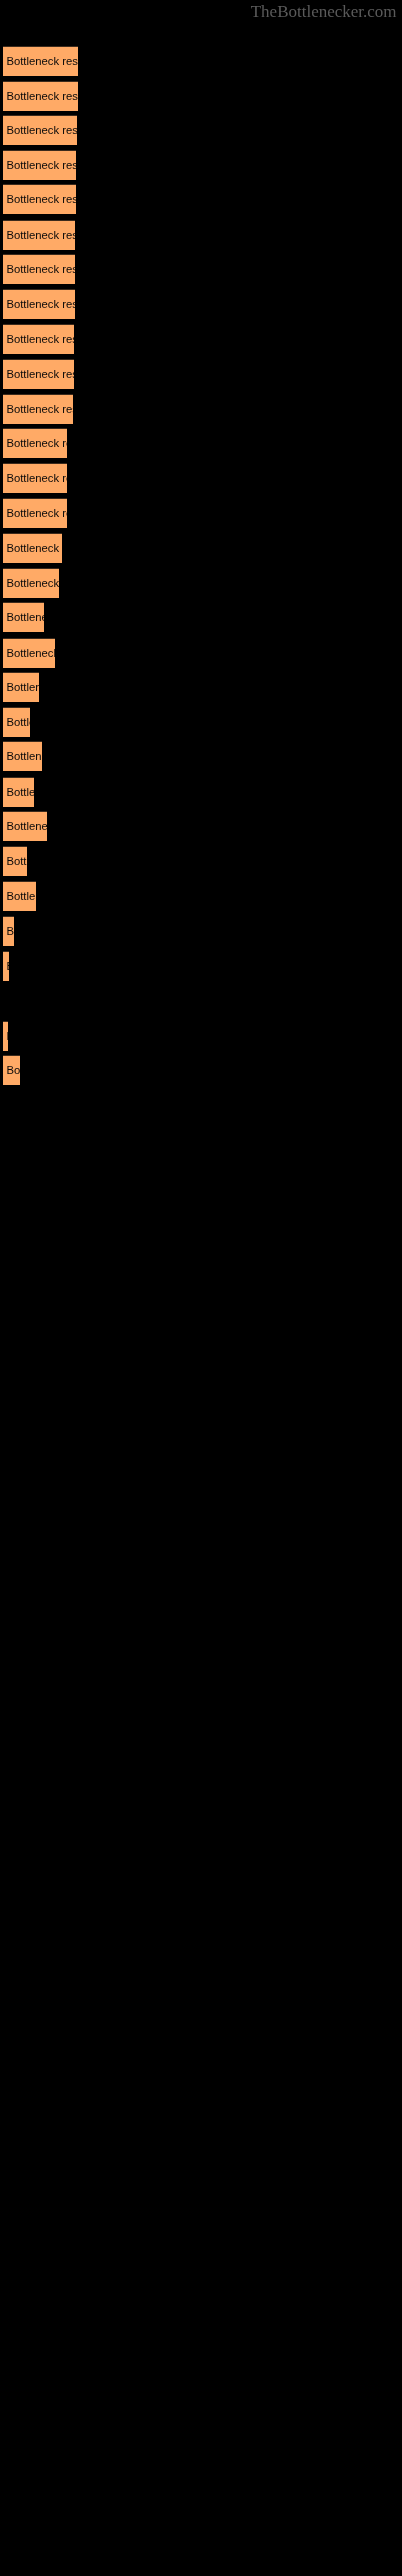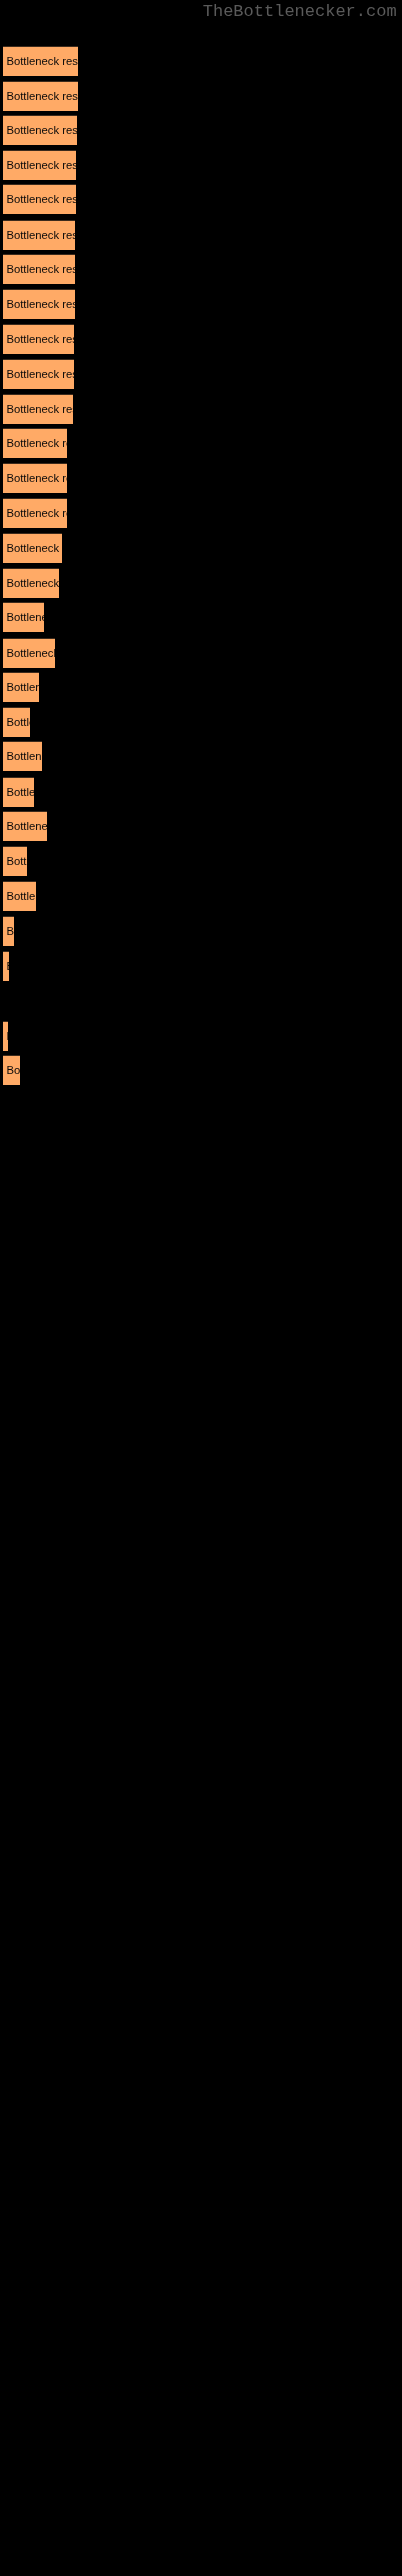--- a/index.html
+++ b/index.html
@@ -21,21 +21,21 @@
     top: 0;
     width: 403px;
     height: 2576px;
     background: #000000;
   }
 
   .chart-title {
     position: absolute;
     right: 6.4px;
     top: 1.6px;
-    font-family: Liberation Mono, monospace;
+    font-family: Liberation Serif, serif;
     font-size: 17px;
     line-height: 19.3px;
     color: #5a5a5a;
     letter-spacing: 0px;
     white-space: nowrap;
   }
 
   .plot-area {
     position: absolute;
     left: 0;

